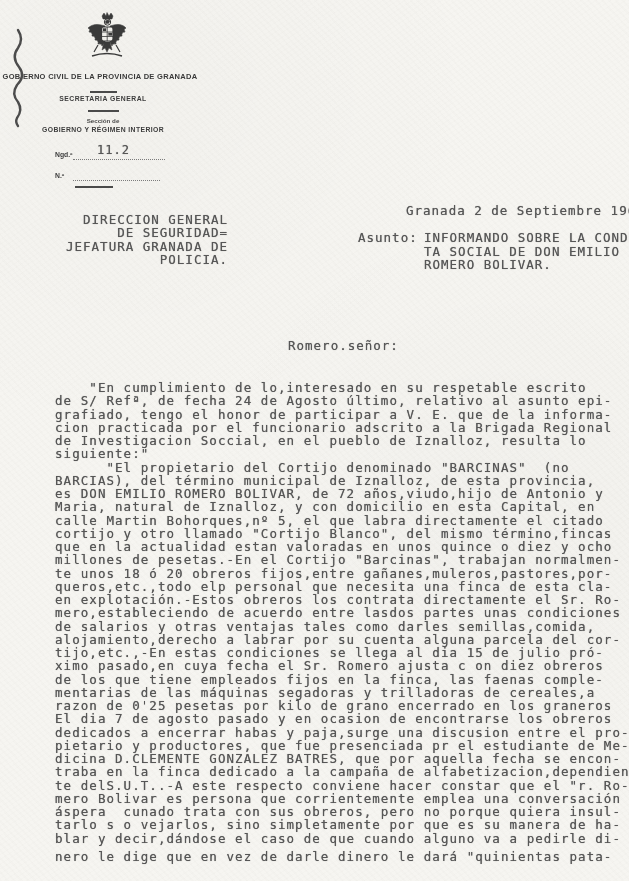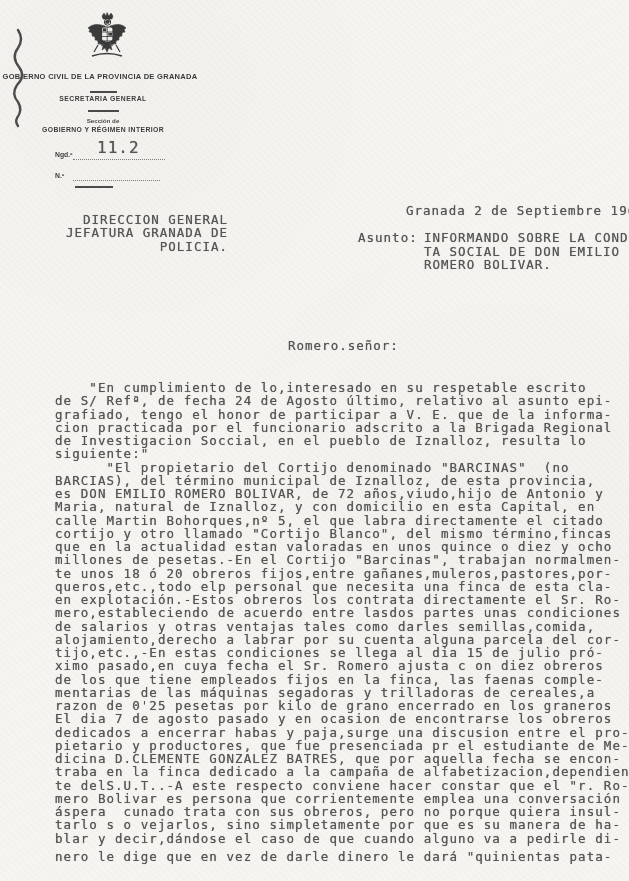--- a/index.html
+++ b/index.html
@@ -24,21 +24,21 @@
   .rule-2{left:88px;top:110px;width:31px;}
   .lh-secretaria{position:absolute;left:0;top:95px;width:206px;text-align:center;
     font-size:6.8px;font-weight:bold;letter-spacing:0.5px;color:#3c3c3c;}
   .lh-seccion-de{position:absolute;left:0;top:117px;width:206px;text-align:center;
     font-size:6.2px;font-weight:bold;color:#4a4a4a;}
   .lh-seccion{position:absolute;left:0;top:126px;width:206px;text-align:center;
     font-size:6.8px;font-weight:bold;letter-spacing:0.4px;color:#3c3c3c;}
   .ngd-row{position:absolute;left:55px;top:138px;width:110px;height:22px;}
   .ngd-label{position:absolute;left:0;bottom:2px;font-size:6.8px;font-weight:bold;color:#3c3c3c;}
   .ngd-value{position:absolute;left:42px;bottom:3px;
-    font-family:"DejaVu Sans Mono","Liberation Mono",monospace;font-size:16px;
+    font-family:"DejaVu Sans Mono","Liberation Mono",monospace;font-size:12px;
     color:#4e4e4e;letter-spacing:1px;}
   .dotline{position:absolute;left:18px;right:0;bottom:0;border-bottom:1.6px dotted #7c7c7c;}
   .num-row{position:absolute;left:55px;top:163px;width:105px;height:18px;}
   .num-label{position:absolute;left:0;bottom:2px;font-size:6.8px;font-weight:bold;color:#3c3c3c;}
   .rule-3{left:75px;top:186px;width:38px;height:2px;}
   .margin-mark{position:absolute;left:6px;top:28px;width:22px;height:100px;}
   
   .tw{font-family:"DejaVu Sans Mono","Liberation Mono",monospace;color:#565656;
       text-shadow:0 0 0.7px rgba(75,75,75,0.75);}
   .ref-block{position:absolute;left:50px;top:213px;width:178px;text-align:right;
@@ -101,21 +101,21 @@
       <span class="num-label">N.º</span>
       <span class="dotline"></span>
     </div>
     <div class="rule rule-3"></div>
   </div>
 
   <svg class="margin-mark" viewBox="0 0 22 100">
     <path d="M12 2 q6 9 0 18 q-7 9 1 19 q7 9 -2 18 q-6 9 1 17 q5 8 -1 16 q-2 4 1 8" fill="none" stroke="#4c4c4c" stroke-width="2.4" stroke-linecap="round"></path>
   </svg>
 
-  <div class="ref-block tw"><div class="line">DIRECCION GENERAL</div><div class="line">JEFATURA GRANADA DE</div><div class="line">POLICIA.</div></div>
+  <div class="ref-block tw"><div class="line">DIRECCION GENERAL</div><div class="line">DE SEGURIDAD=</div><div class="line">JEFATURA GRANADA DE</div><div class="line">POLICIA.</div></div>
 
   <div class="dateline tw">Granada 2 de Septiembre 1963</div>
 
   <div class="subject">
     <span class="subject-label tw">Asunto:</span>
     <div class="subject-lines tw"><div class="line">INFORMANDO SOBRE LA CONDUC</div><div class="line">TA SOCIAL DE DON EMILIO</div><div class="line">ROMERO BOLIVAR.</div></div>
   </div>
 
   <div class="salutation tw">Romero.señor:</div>
 

